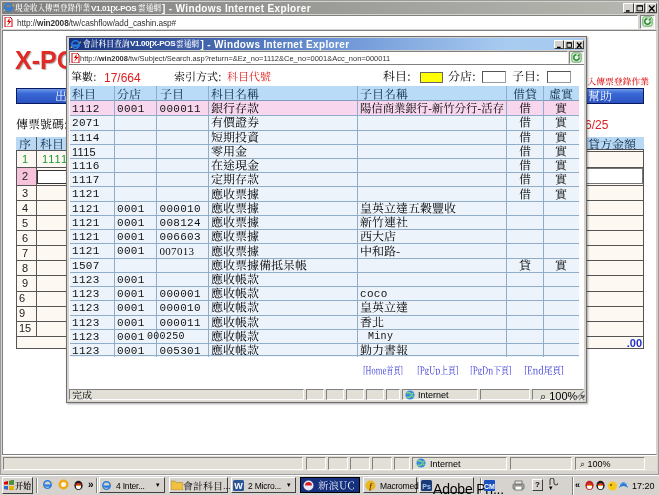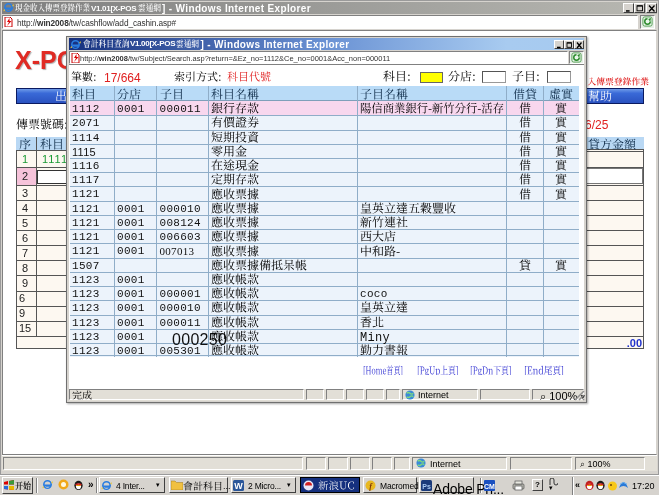--- a/index.html
+++ b/index.html
@@ -400,25 +400,25 @@
 <div class="abs" style="left:117px;top:316.5px;font-size:11px;color:#111;font-family:'Liberation Mono',monospace;letter-spacing:0.3px">0001</div>
 <div class="abs" style="left:159.5px;top:316.5px;font-size:11px;color:#111;font-family:'Liberation Mono',monospace;letter-spacing:0.3px">000011</div>
 <svg style="position:absolute;left:211px;top:315.65px;" width="48.0" height="12" viewBox="0 -880 4000 1000" preserveAspectRatio="none">
     <use href="#c_yszk" fill="#000"></use>
   </svg>
 <svg style="position:absolute;left:359.5px;top:315.65px;" width="24.0" height="12" viewBox="0 -880 2000 1000" preserveAspectRatio="none">
     <use href="#c_xiangbei" fill="#000"></use>
   </svg>
 <div class="abs" style="left:72px;top:330.7px;font-size:11px;color:#111;font-family:'Liberation Mono',monospace;letter-spacing:0.3px">1123</div>
 <div class="abs" style="left:117px;top:330.7px;font-size:11px;color:#111;font-family:'Liberation Mono',monospace;letter-spacing:0.3px">0001</div>
-<div class="abs" style="left:172px;top:330.7px;font-size:16px;color:#111;font-family:Liberation Sans, sans-serif;letter-spacing:0.3px">000250</div>
+<div class="abs" style="left:147px;top:330.7px;font-size:10px;color:#111;font-family:Liberation Mono, monospace;letter-spacing:0.3px">000250</div>
 <svg style="position:absolute;left:211px;top:329.88px;" width="48.0" height="12" viewBox="0 -880 4000 1000" preserveAspectRatio="none">
     <use href="#c_yszk" fill="#000"></use>
   </svg>
-<div class="abs" style="left:360px;top:330.7px;font-size:12px;color:#111;font-family:'Liberation Mono',monospace;letter-spacing:0.3px">Miny</div>
+<div class="abs" style="left:368px;top:330.7px;font-size:10px;color:#111;font-family:'Liberation Mono',monospace;letter-spacing:0.3px">Miny</div>
 <div class="abs" style="left:72px;top:344.9px;font-size:11px;color:#111;font-family:'Liberation Mono',monospace;letter-spacing:0.3px">1123</div>
 <div class="abs" style="left:117px;top:344.9px;font-size:11px;color:#111;font-family:'Liberation Mono',monospace;letter-spacing:0.3px">0001</div>
 <div class="abs" style="left:159.5px;top:344.9px;font-size:11px;color:#111;font-family:'Liberation Mono',monospace;letter-spacing:0.3px">005301</div>
 <svg style="position:absolute;left:211px;top:344.11px;" width="48.0" height="12" viewBox="0 -880 4000 1000" preserveAspectRatio="none">
     <use href="#c_yszk" fill="#000"></use>
   </svg>
 <svg style="position:absolute;left:359.5px;top:344.11px;" width="48.0" height="12" viewBox="0 -880 4000 1000" preserveAspectRatio="none">
     <use href="#c_qinli" fill="#000"></use>
   </svg>
 <div class="abs" style="left:69.5px;top:354.9px;width:509.0px;height:1px;background:#8fadc8"></div>

